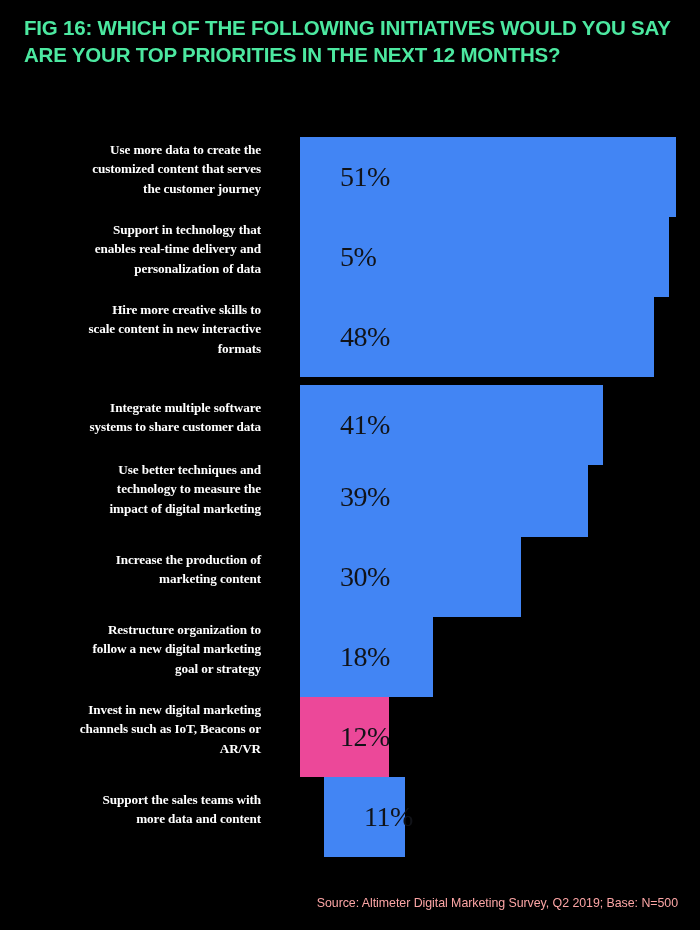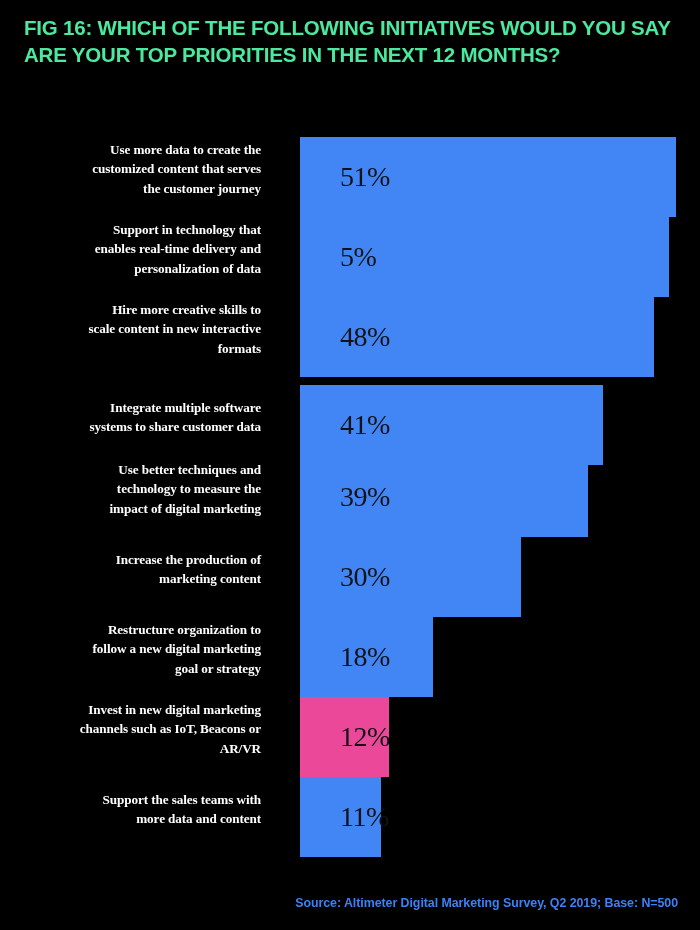--- a/index.html
+++ b/index.html
@@ -86,23 +86,23 @@
     letter-spacing:-0.5px;
     padding-right:14px;
     line-height:1;
   }
 
   
   #source-note {
     position:absolute;
     right:22px;
     bottom:20px;
-    color:#3b82f6;
+    color:#fca5a5;
     font-size:12.4px;
-    font-weight:bold;
+    font-weight:normal;
     letter-spacing:-0.05px;
     text-align:right;
   }
 </style>
 </head>
 <body>
 
 <div id="chart-title">FIG 16: WHICH OF THE FOLLOWING INITIATIVES WOULD YOU SAY ARE YOUR TOP PRIORITIES IN THE NEXT 12 MONTHS?</div>
 
 <div id="plot-area">
@@ -180,21 +180,21 @@
 AR/VR</div>
       <div class="bar-track" style="width: 88.56px;">
         <div class="bar" style="background: #ec4899;">
           <span class="bar-value">12%</span>
         </div>
       </div>
     </div>
     <div class="bar-row" style="top: 640px;">
       <div class="row-label">Support the sales teams with
 more data and content</div>
-      <div class="bar-track" style="width: 81.18px;">
+      <div class="bar-track" style="width: 81.18px; margin-left: 24px;">
         <div class="bar" style="background: rgb(66, 133, 244);">
           <span class="bar-value">11%</span>
         </div>
       </div>
     </div>
   </div>
 
 <div id="source-note">Source: Altimeter Digital Marketing Survey, Q2 2019; Base: N=500</div>
 
 </body></html>

